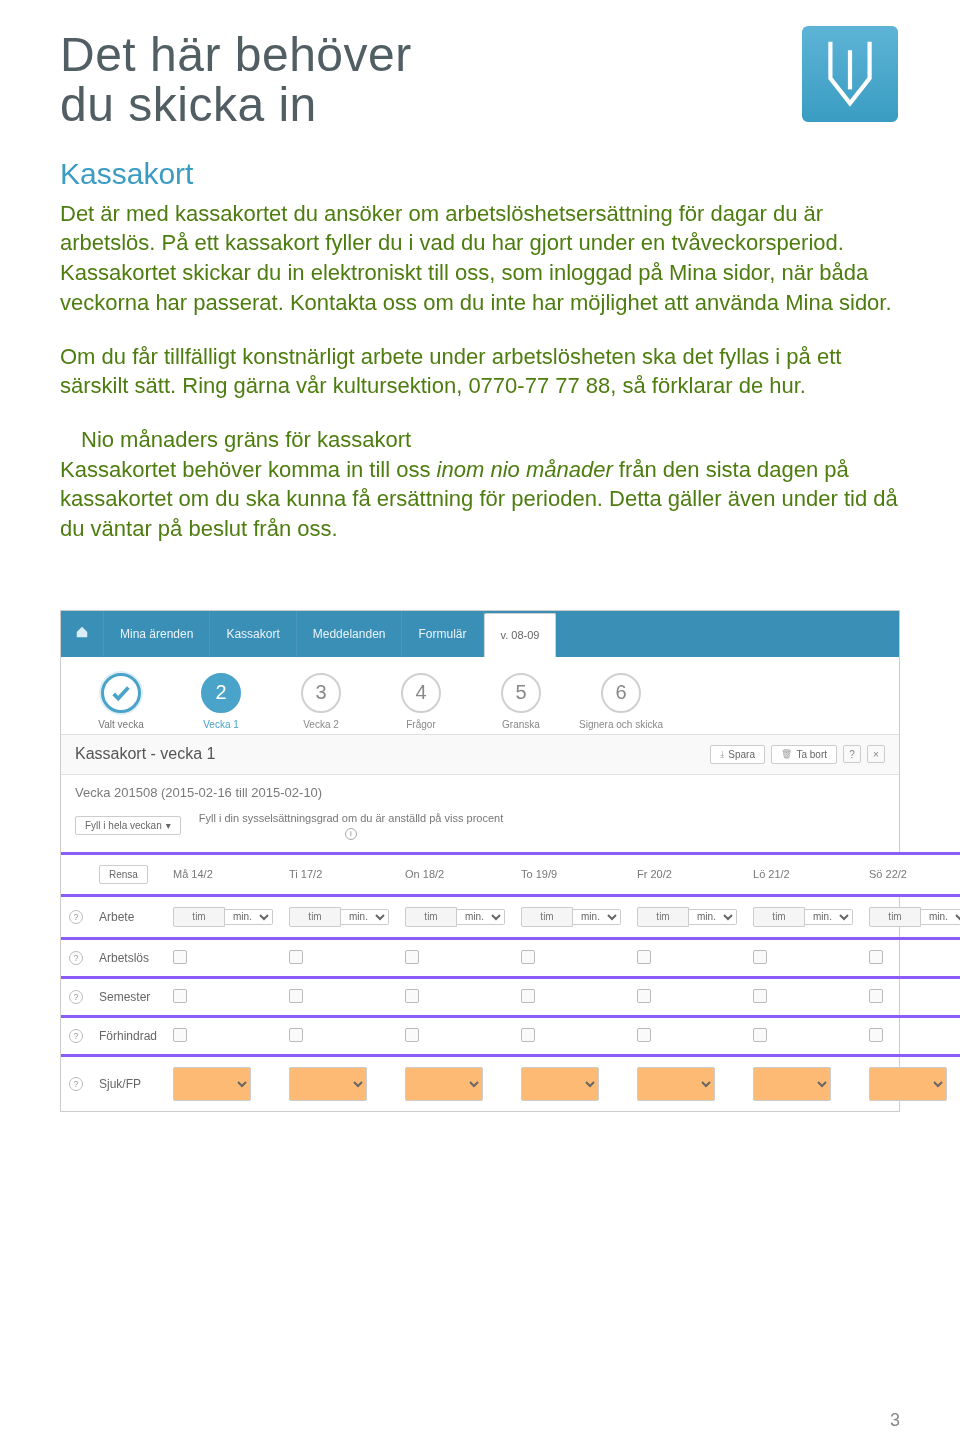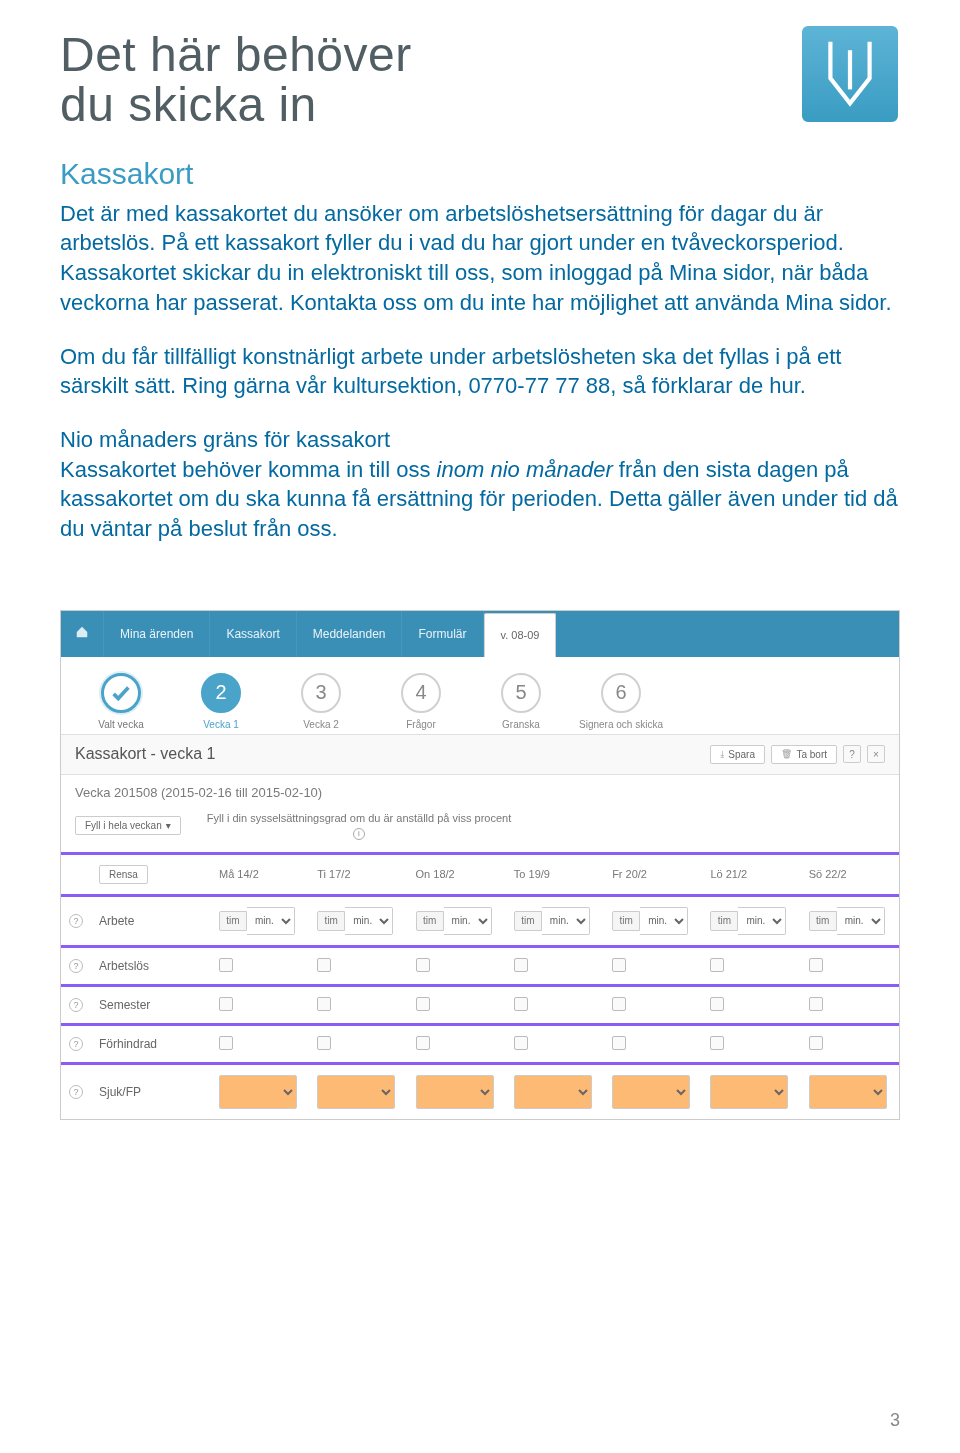--- a/index.html
+++ b/index.html
@@ -35,24 +35,24 @@
     font-size: 30px;
     font-weight: 300;
     color: #3a9cc2;
     margin-top: 26px;
     margin-bottom: 8px;
   }
   p.body {
     font-size: 22px;
     font-weight: 300;
     line-height: 1.35;
-    color: #0369a1;
+    color: #4d7c0f;
     margin-bottom: 24px;
   }
-  p.body .bold { font-weight: 500; }
+  p.body .bold { font-weight: 500; margin-left: 21px; }
   p.body .ital { font-style: italic; }
 
   
   .app {
     border: 1px solid #ccc;
     margin-top: 66px;
     font-size: 12px;
     color: #555;
     background: #fff;
   }
@@ -139,21 +139,21 @@
     display:flex;align-items:center;justify-content:center;font-size:10px;color:#888;cursor:pointer;
   }
 
   .week-label {
     padding: 10px 14px 6px 14px;
     font-size: 13px;
     color: #7a7a7a;
     background:#fff;
   }
   .toolbar-row {
-    display: flex; align-items: center; gap: 26px;
+    display: flex; align-items: center; gap: 18px;
     padding: 6px 14px 12px 14px;
     font-size: 11px;
     color: #777;
     background:#fff;
   }
   .toolbar-row .hint { display:flex; align-items:center; gap:4px;flex-direction:column; }
   .info-dot { display:inline-flex;width:12px;height:12px;border:1px solid #aaa;border-radius:50%;align-items:center;justify-content:center;font-size:8px;color:#888; }
 
   .grid {
     width: 100%;
@@ -180,29 +180,29 @@
     font-size: 12px;
   }
   .grid .help {
     width: 28px;
     text-align: center;
   }
   .help-dot { display:inline-flex; width:14px;height:14px;border:1px solid #bbb;border-radius:50%;align-items:center;justify-content:center;font-size:9px;color:#999; }
 
   .time-cell { white-space: nowrap; }
   .time-cell .num-input {
-    width: 28px; height: 20px;
+    width: 52px; height: 20px;
     border: 1px solid #ccc;
     background: #f5f5f5;
     font-size: 10px; color:#888;
     text-align:center;
     border-radius:2px 0 0 2px;
   }
   .time-cell .sel {
-    height: 28px; border:1px solid #ccc; border-left:none;
+    height: 16px; border:1px solid #ccc; border-left:none;
     font-size:10px; color:#666; background:#fff;
     padding: 0 4px;
     border-radius:0 2px 2px 0;
   }
   .chk {
     width: 14px; height: 14px; border:1px solid #bbb; background:#fafafa;
     display:inline-block; border-radius:2px;
   }
   .sel-wide {
     height: 22px; border:1px solid #ccc; font-size:10px; color:#666;

